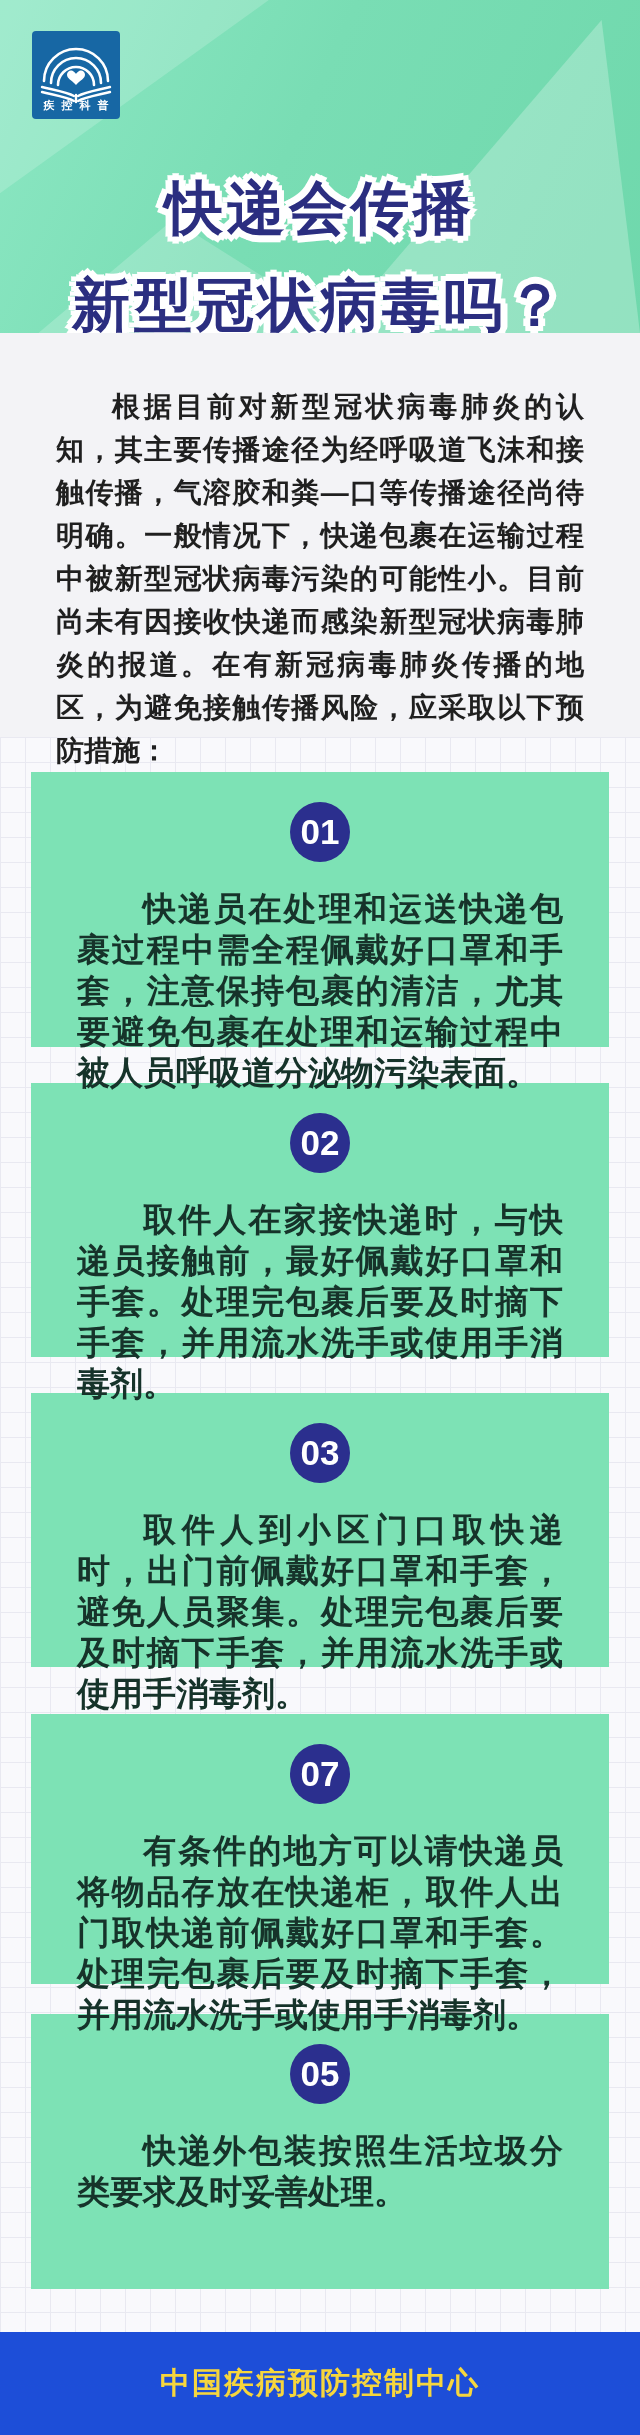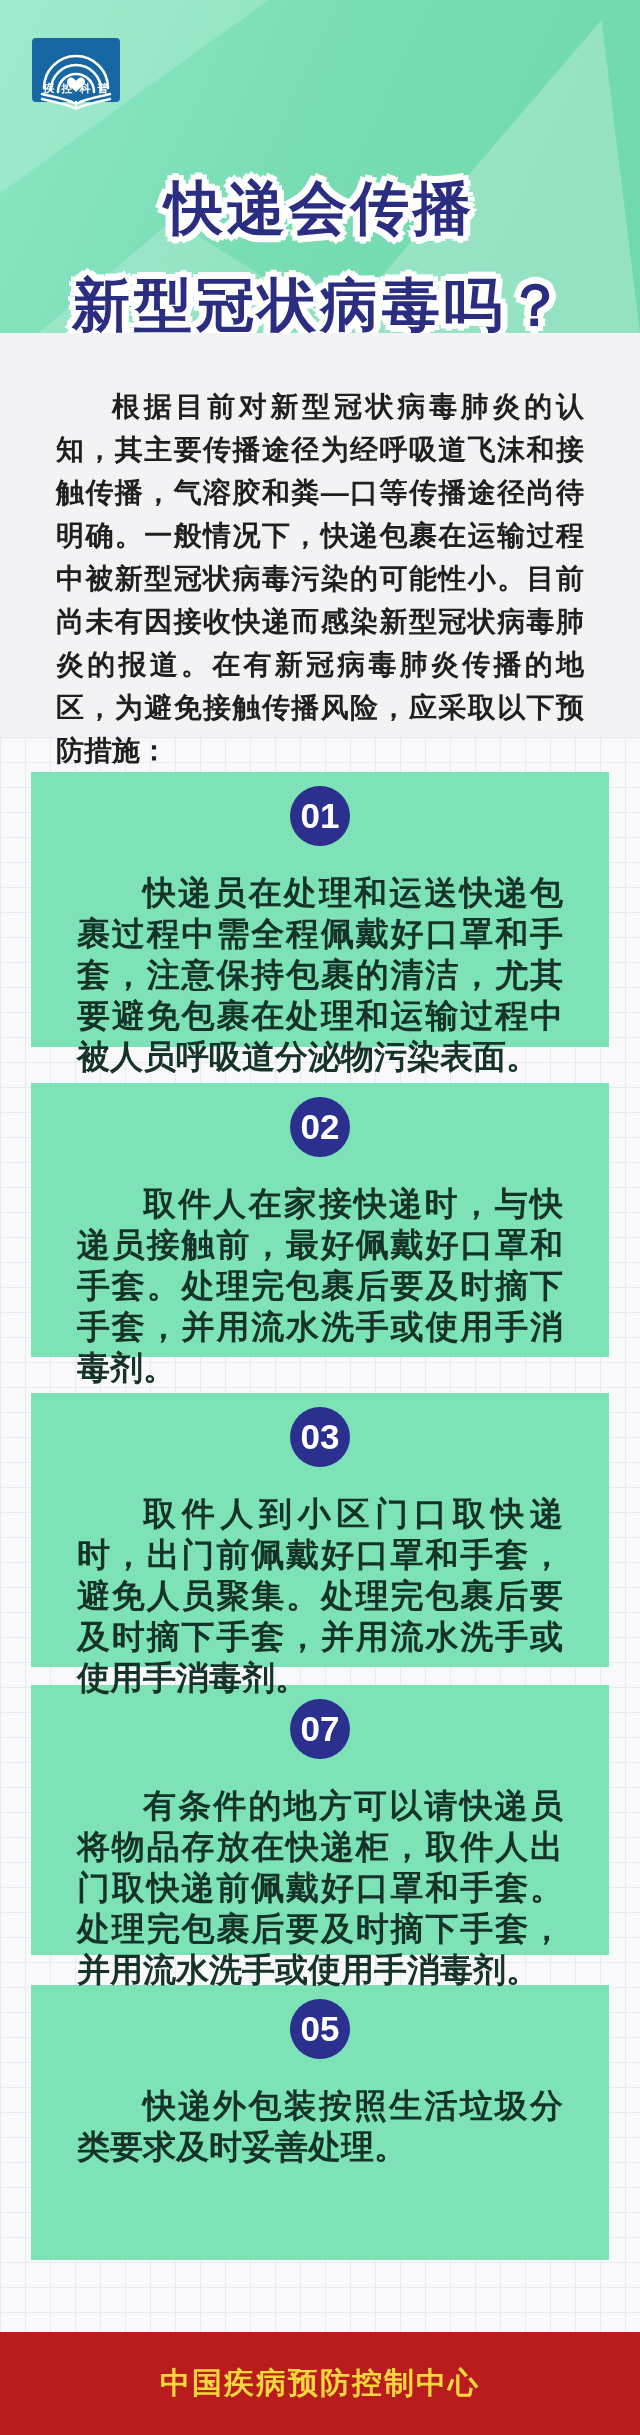--- a/index.html
+++ b/index.html
@@ -20,22 +20,22 @@
     background:linear-gradient(115deg,#8ce7c3 0%,#79ddb4 45%,#6fd8ac 100%);
     overflow:hidden;
   }
   .hero .tri{position:absolute;inset:0;}
   .hero .tri1{background:rgba(255,255,255,.25);clip-path:polygon(94% 6%,52% 100%,100% 100%);}
   .hero .tri2{background:rgba(255,255,255,.18);clip-path:polygon(0 0,42% 0,0 58%);}
   .hero .tri3{background:rgba(255,255,255,.20);clip-path:polygon(27% 66%,6% 100%,55% 100%);}
 
   .logo{
     position:absolute;
-    left:32px;top:38px;
-    width:88px;height:64px;
+    left:32px;top:31px;
+    width:88px;height:88px;
     background:#1767a4;
     border-radius:4px;
     z-index:3;
   }
   .logo svg{position:absolute;left:0;top:0;}
   .logo-text{
     position:absolute;
     left:0;right:0;bottom:6px;
     text-align:center;
     color:#ffffff;
@@ -88,25 +88,25 @@
     background-image:
       linear-gradient(#e9e9f1 1px,transparent 1px),
       linear-gradient(90deg,#e9e9f1 1px,transparent 1px);
     background-size:25px 25px;
   }
   .card{
     width:578px;
     margin:0 auto 36px auto;
     background:#7de2b5;
     box-sizing:border-box;
-    padding:14px 46px 0 46px;
+    padding:30px 46px 0 46px;
   }
   .card:nth-of-type(1){height:275px;}
   .card:nth-of-type(2){height:274px;}
-  .card:nth-of-type(3){height:274px;margin-bottom:18px;}
+  .card:nth-of-type(3){height:274px;margin-bottom:47px;}
   .card:nth-of-type(4){height:270px;margin-bottom:30px;}
   .card:nth-of-type(5){height:275px;margin-bottom:0;}
   .badge{
     width:60px;height:60px;
     margin:0 auto 26px auto;
     background:#2b2f8e;
     border-radius:50%;
     display:flex;align-items:center;justify-content:center;
     color:#ffffff;
     font-size:35px;
@@ -119,21 +119,21 @@
     font-weight:600;
     color:#16332a;
     text-indent:2em;
     text-align:justify;
   }
 
   
   .footer{
     width:100%;
     height:103px;
-    background:#b91c1c;
+    background:#1d4ed8;
     display:flex;align-items:center;justify-content:center;
   }
   .footer div{
     color:#f6d63d;
     font-size:30px;
     font-weight:700;
     letter-spacing:2px;
   }
 </style>
 </head>

